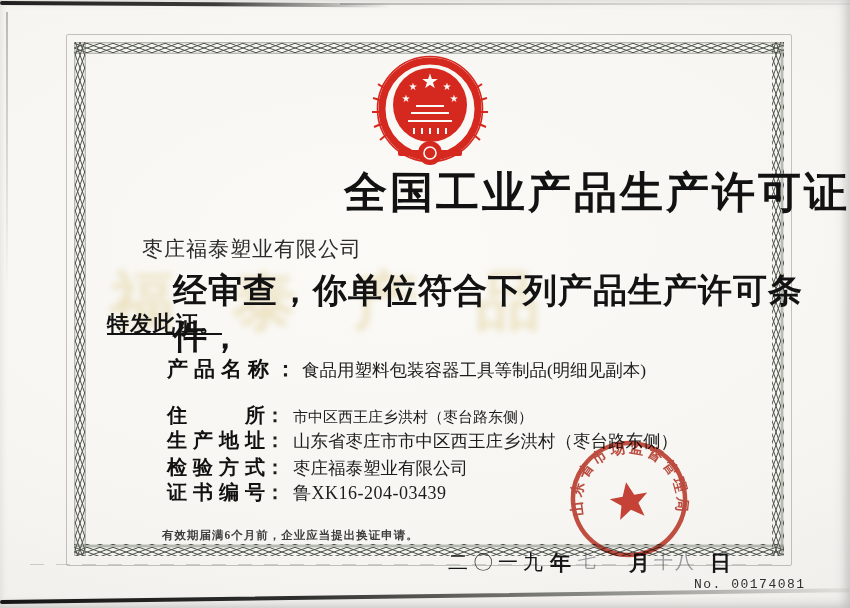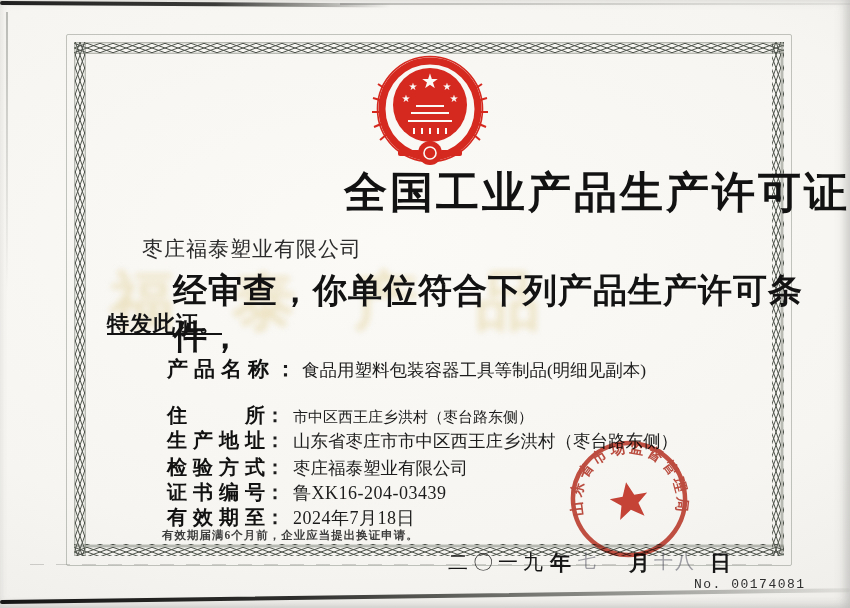--- a/index.html
+++ b/index.html
@@ -154,23 +154,20 @@
   </div>
   <div class="row r2">
     <span class="lbl">生产地址</span><span class="colon">：</span><span class="v-md">山东省枣庄市市中区西王庄乡洪村（枣台路东侧）</span>
   </div>
   <div class="row r3">
     <span class="lbl">检验方式</span><span class="colon">：</span><span class="v-md">枣庄福泰塑业有限公司</span>
   </div>
   <div class="row r4">
     <span class="lbl">证书编号</span><span class="colon">：</span><span class="v-lat">鲁XK16-204-03439</span>
   </div>
-  <div class="row r5">
-    <span class="lbl">有效期至</span><span class="colon">：</span><span class="v-lat">2024年7月18日</span>
-  </div>
 
   <div class="date">
     <span class="d-year">二〇一九</span>
     <span class="d-yl">年</span>
     <span class="d-mh">七</span>
     <span class="d-ml">月</span>
     <span class="d-dh">十八</span>
     <span class="d-dl">日</span>
   </div>
 

